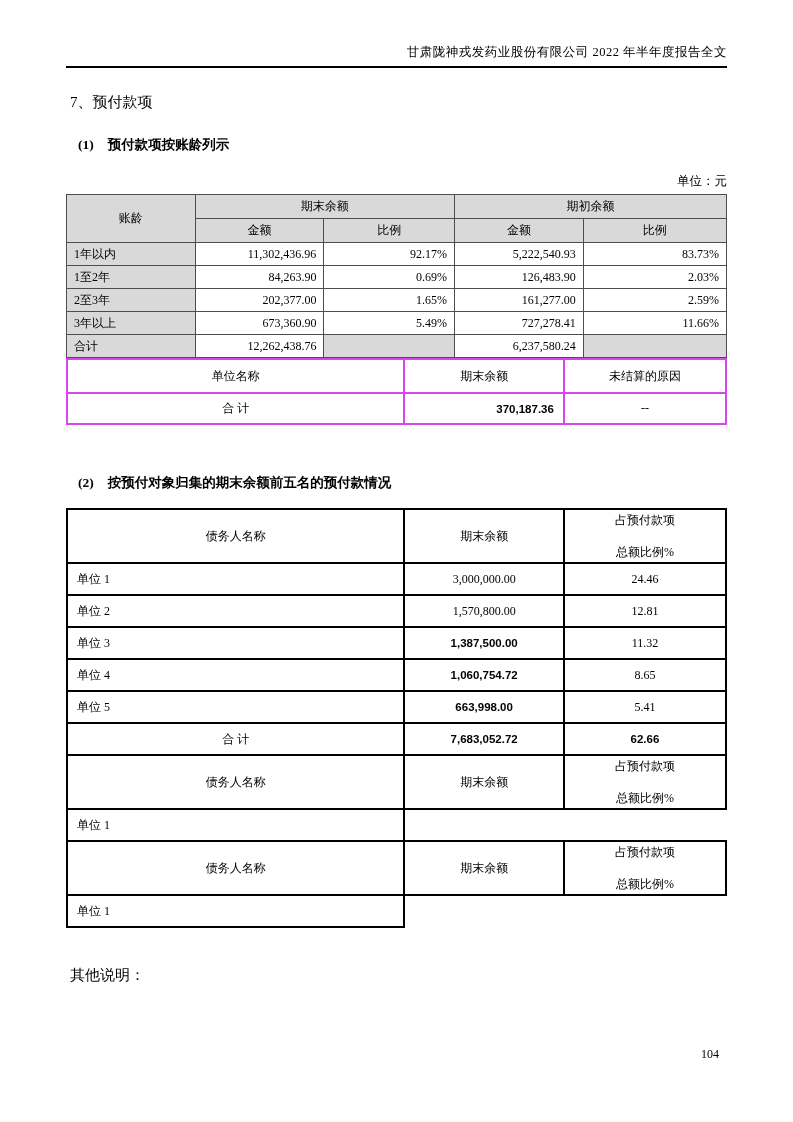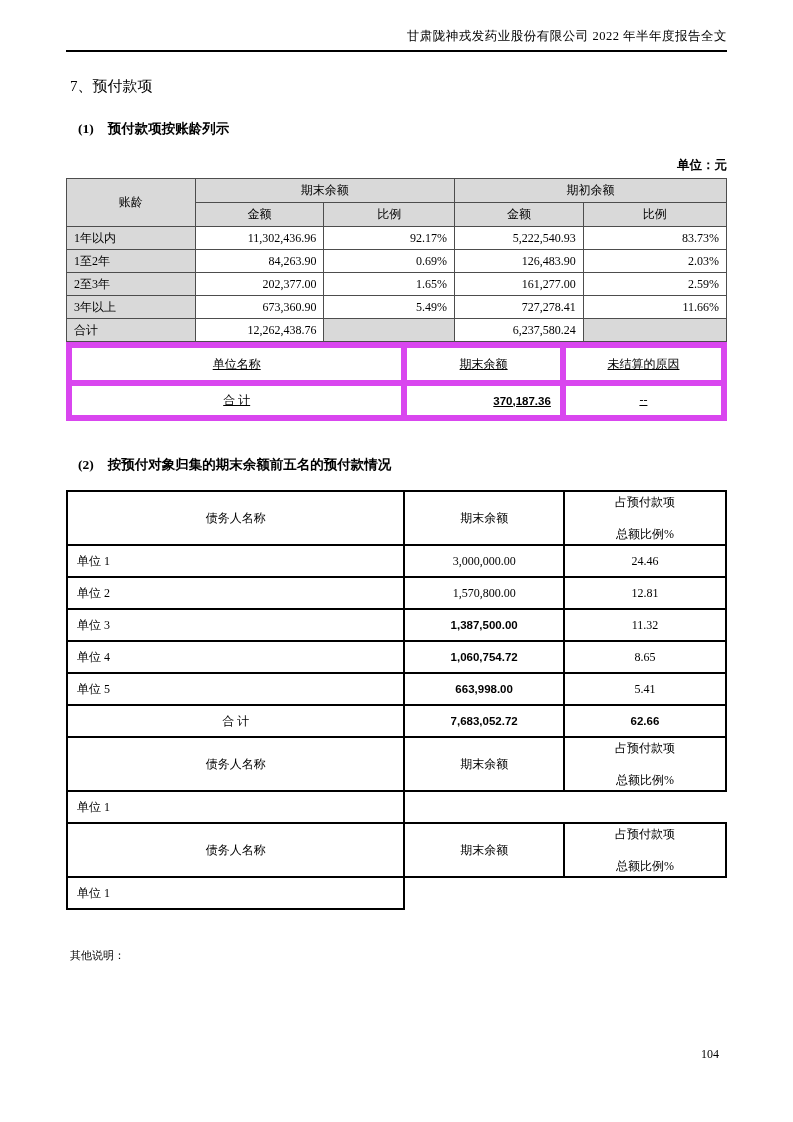--- a/index.html
+++ b/index.html
@@ -3,55 +3,55 @@
 <meta charset="utf-8">
 <style>
   html,body { margin:0; padding:0; background:#888; }
   .page {
     width:793px; height:1122px; background:#ffffff; position:relative;
     font-family:"Liberation Serif","DejaVu Serif",serif; color:#000;
     box-sizing:border-box; margin:0 auto; overflow:hidden;
   }
   .content { position:absolute; left:66px; top:0; width:661px; }
 
-  .doc-header { padding-top:28px; text-align:right; font-size:12.5px; letter-spacing:0.5px; }
+  .doc-header { padding-top:44px; text-align:right; font-size:12.5px; letter-spacing:0.5px; }
   .header-rule { border-bottom:2px solid #000; margin-top:5px; height:0; }
 
   .sec-title { margin:25px 0 0 4px; font-size:15px; font-weight:normal; }
   .sub-title { margin:24px 0 0 12px; font-size:13.5px; font-weight:bold; }
   .sub-title .num { margin-right:14px; }
-  .unit-label { text-align:right; font-size:12.5px; margin-top:19px; margin-bottom:4px;font-weight:bold; }
+  .unit-label { text-align:right; font-size:12.5px; margin-top:19px; margin-bottom:4px; }
 
   table { width:100%; border-collapse:collapse; table-layout:fixed; font-size:12px; }
   td { overflow:hidden; }
 
   
   .t1 td { border:1px solid #4d4d4d; padding:1px 7px; height:20px; }
   .t1 .hrow td { height:21px; }
   .gray { background:#d9d9d9; }
   .c { text-align:center; } .r { text-align:right; } .l { text-align:left; }
 
   .note { font-size:12.5px; margin:9px 0 7px 4px; }
 
   
-  .t2 td { border:6px solid #d946ef; padding:1px 9px;text-decoration:underline; }
+  .t2 td { border:2px solid #d946ef; padding:1px 9px; }
   .t2 .hrow td { height:30px; }
   .t2 .brow td { height:27px; }
 
   
   .t3 td { border:2px solid #000; padding:1px 9px; }
   .t3 .hrow td { height:50px; }
   .t3 .brow td { height:28px; }
   .ratio-head .l1 { display:block; margin-bottom:15px; }
   .stacked { margin-top:-2px; }
   .noborder { border:none !important; }
 
   .bnum { font-family:"Liberation Sans","DejaVu Sans",sans-serif; font-weight:bold; font-size:11.5px; }
 
-  .other-note { font-size:11px; margin-top:38px; margin-left:4px; }
+  .other-note { font-size:15px; margin-top:38px; margin-left:4px; }
   .page-num { position:absolute; right:74px; bottom:60px; font-size:12px; }
 </style>
 </head>
 <body>
 
 <div class="page">
   <div class="content">
 
     <div class="doc-header">甘肃陇神戎发药业股份有限公司 2022 年半年度报告全文</div>
     <div class="header-rule"></div>
@@ -136,21 +136,21 @@
         <td class="c">未结算的原因</td>
       </tr>
       <tr class="brow">
         <td class="c">合 计</td>
         <td class="r bnum">370,187.36</td>
         <td class="c">--</td>
       </tr>
     </tbody>
       </table>
 
-    <div class="sub-title" style="margin-top:35px;font-family:Liberation Serif, serif;">
+    <div class="sub-title" style="margin-top:49px;font-family:Liberation Serif, serif;">
       <span class="num">(2)</span><span>按预付对象归集的期末余额前五名的预付款情况</span>
     </div>
 
     <table class="t3" style="margin-top:16px;">
       <colgroup>
         <col style="width:51.2%">
           <col style="width:24.2%">
           <col style="width:24.6%">
       </colgroup>
       <tbody>

